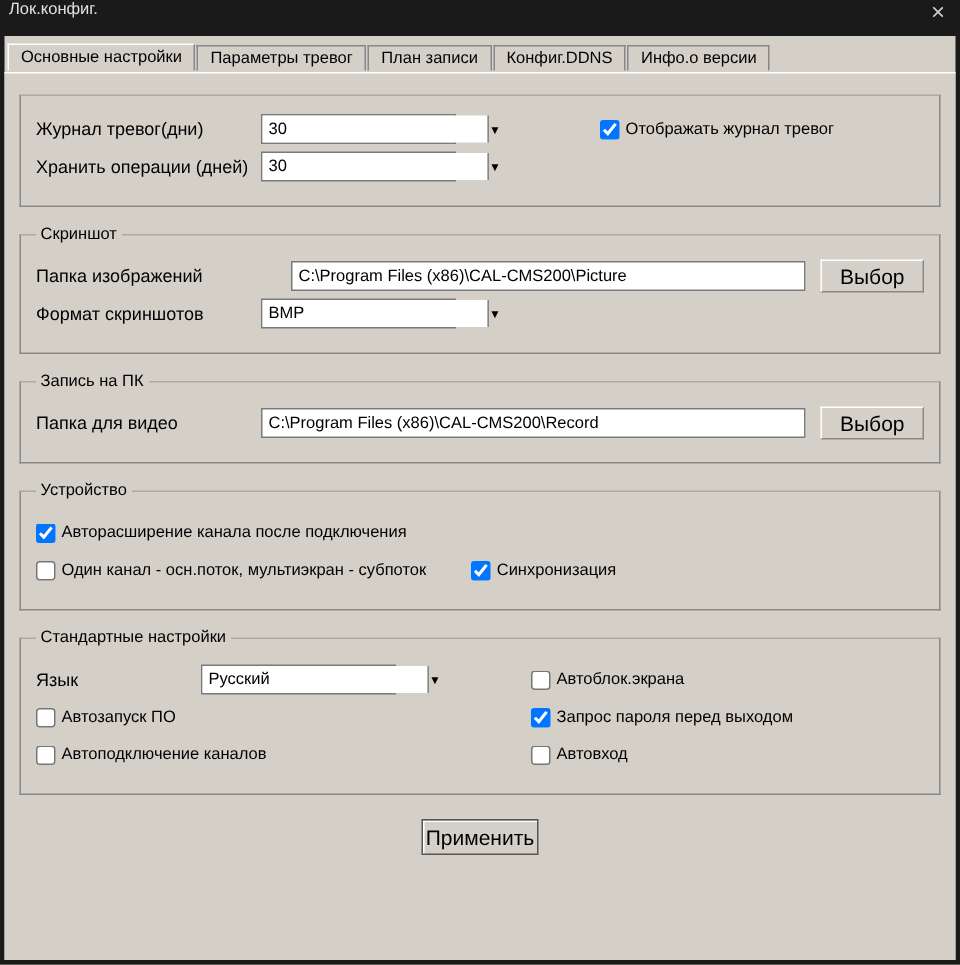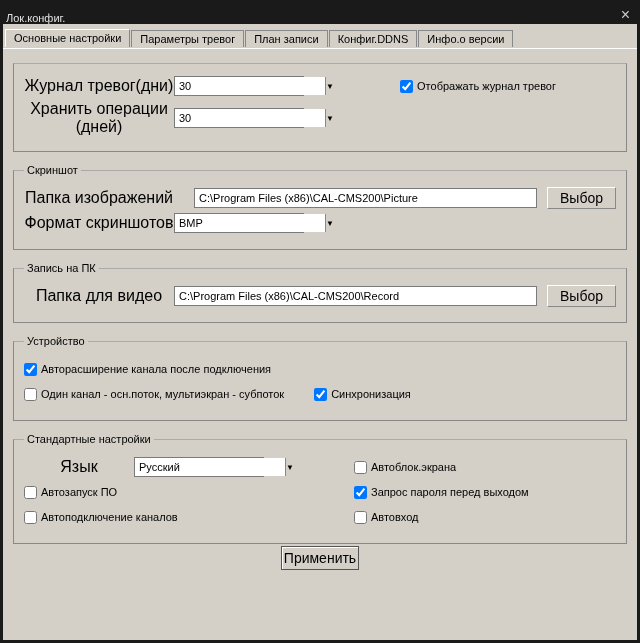--- a/index.html
+++ b/index.html
@@ -15,21 +15,21 @@
   .window {
     width: 640px;
     height: 643px;
     background: #1a1a1a;
   }
   .titlebar {
     background: #1a1a1a;
     color: #e0e0e0;
     height: 24px;
     display: flex;
-    align-items: flex-end;
+    align-items: flex-start;
     padding: 0 6px;
     font-size: 11px;
     justify-content: space-between;
   }
   .titlebar .close {
     color: #ccc;
     font-size: 16px;
     cursor: pointer;
     padding: 0 4px;
   }
@@ -92,23 +92,22 @@
     padding: 0 3px;
   }
   .row {
     display: flex;
     align-items: center;
     margin: 3px 0;
     min-height: 22px;
   }
   .lbl {
     width: 150px;
-    font-size: 16px;
+    font-size: 12px;
     color: #000;
-    text-align: center;
   }
   .combo {
     display: inline-flex;
     background: #737373;
     border: 1px solid #7a7a7a;
     height: 20px;
   }
   .combo input {
     border: none;
     outline: none;

